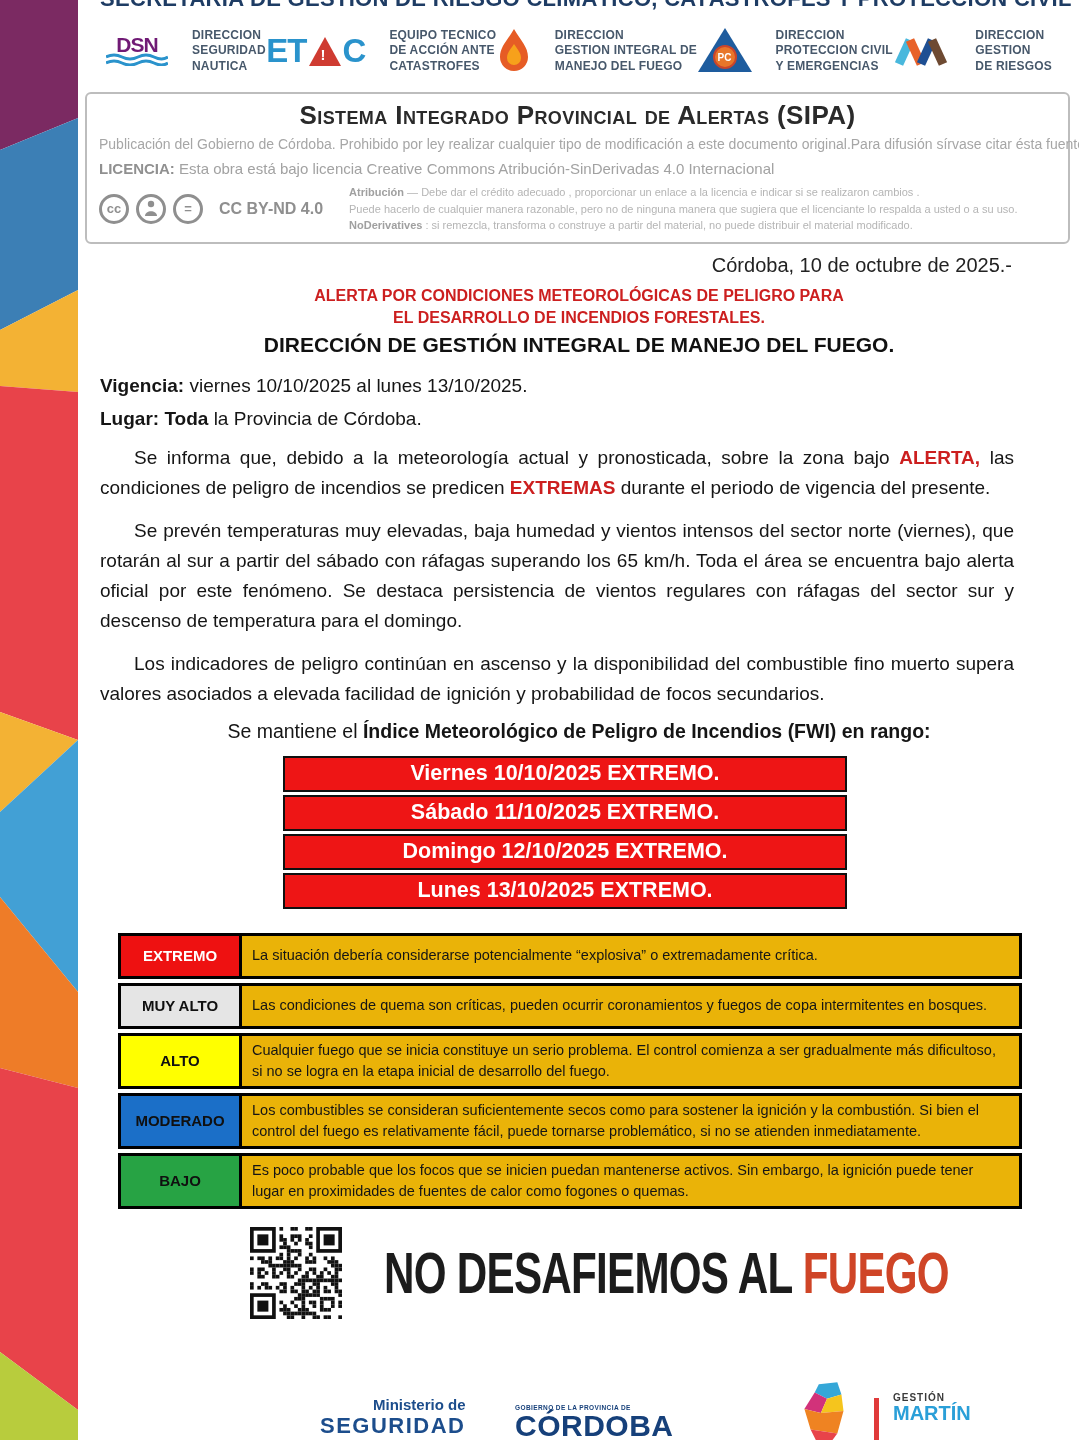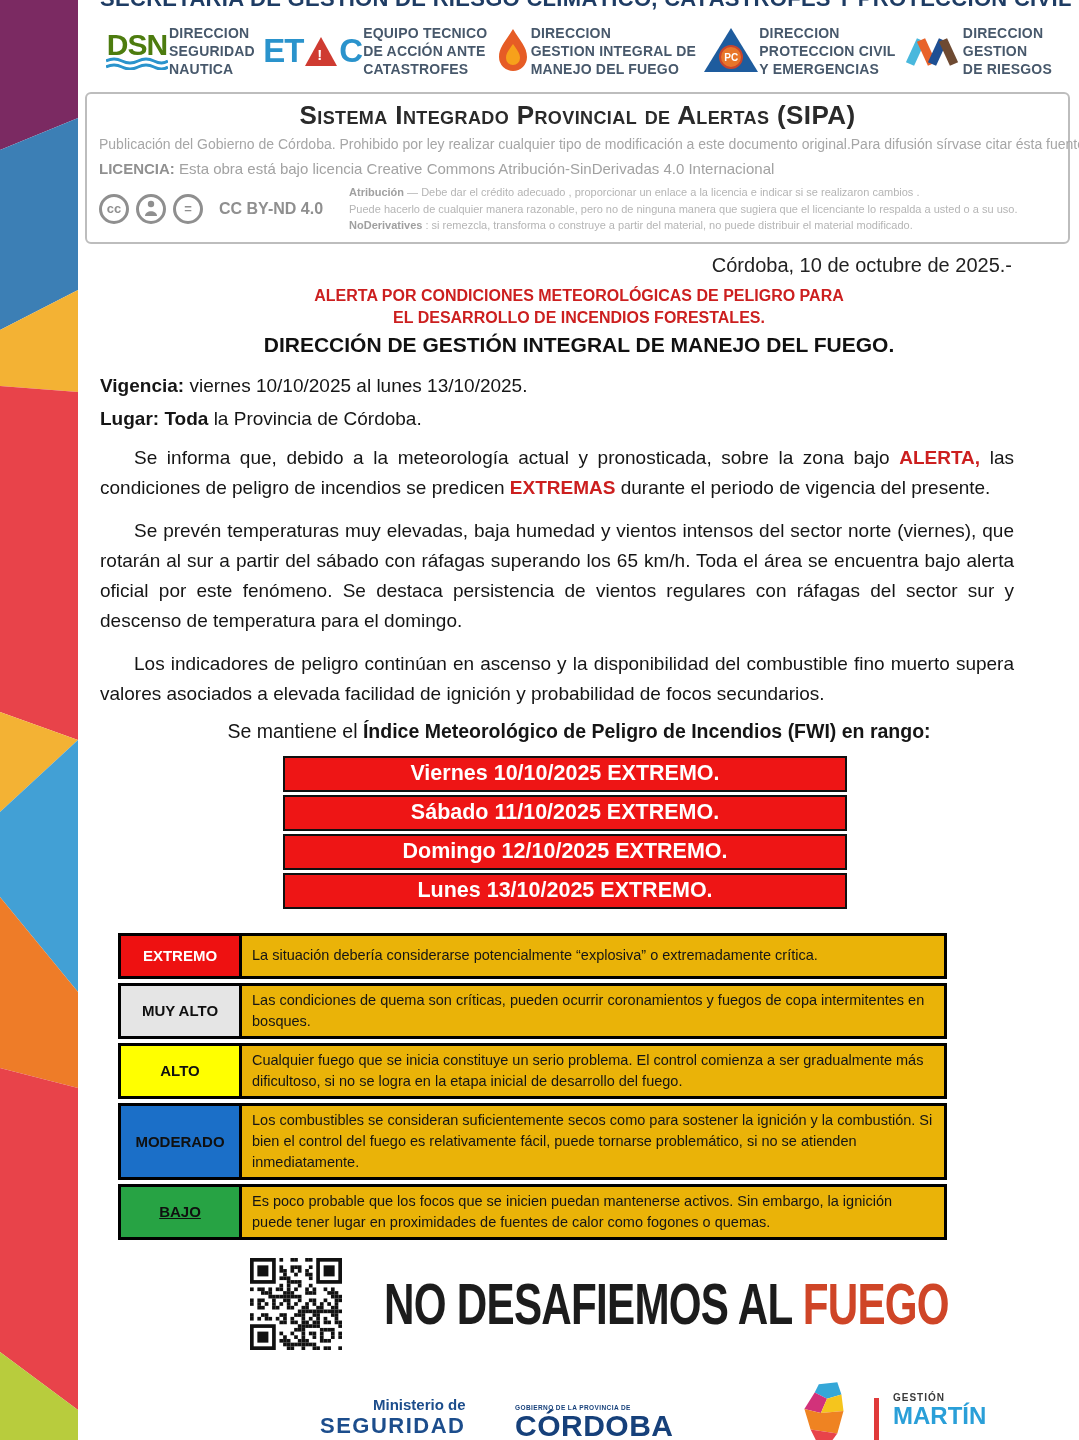--- a/index.html
+++ b/index.html
@@ -7,24 +7,24 @@
         font-family:"Liberation Sans",sans-serif;color:#151515;margin:0 auto;}
   
   .side-band{position:absolute;left:0;top:0;}
   
   .content{position:relative;margin-left:100px;width:958px;padding-top:22px;box-sizing:border-box;}
   .top-banner{position:absolute;top:-14px;left:0;width:100%;text-align:center;font-size:22px;
               font-weight:bold;color:#1e3c64;white-space:nowrap;letter-spacing:.3px;}
   
   .logos-row{display:flex;align-items:center;justify-content:space-between;height:58px;padding:0 6px;}
   .logo{display:flex;align-items:center;}
-  .logo-label{font-size:14px;font-weight:700;color:#47586b;text-transform:uppercase;
-              line-height:1.3;margin-left:1px;letter-spacing:.2px;}
+  .logo-label{font-size:12px;font-weight:700;color:#47586b;text-transform:uppercase;
+              line-height:1.3;margin-left:24px;letter-spacing:.2px;}
   .dsn-block{display:flex;flex-direction:column;align-items:center;line-height:.85;}
-  .dsn-text{font-size:30px;font-weight:900;color:#4d7c0f;letter-spacing:-1px;}
+  .dsn-text{font-size:21px;font-weight:900;color:#701a75;letter-spacing:-1px;}
   .etac-block{display:flex;align-items:center;}
   .etac-txt{font-size:33px;font-weight:900;color:#2a93cc;letter-spacing:-1px;}
   .etac-tri{position:relative;width:0;height:0;border-left:16px solid transparent;
             border-right:16px solid transparent;border-bottom:29px solid #cf3b31;margin:0 2px;}
   .etac-tri span{position:absolute;left:-4px;top:9px;color:#fff;font-weight:900;font-size:15px;}
   .pc-tri{position:relative;width:54px;height:46px;}
   .pc-tri .tri{position:absolute;left:0;top:0;width:0;height:0;border-left:27px solid transparent;
                border-right:27px solid transparent;border-bottom:44px solid #1e5c9e;}
   .pc-circle{position:absolute;left:15px;top:17px;width:24px;height:24px;border-radius:50%;
              background:#e8762a;color:#fff;font-size:10px;font-weight:800;display:flex;
@@ -51,41 +51,41 @@
   .alert-subtitle{margin-top:4px;text-align:center;font-size:21px;font-weight:bold;color:#111;}
   .lead-line{margin-top:18px;font-size:19px;}
   .lead-line + .lead-line{margin-top:11px;}
   .para{margin:13px 44px 0 0;text-align:justify;text-indent:34px;font-size:19px;line-height:1.58;}
   .red-inline{color:#cc1f1f;font-weight:bold;}
   .fwi-intro{margin-top:11px;text-align:center;font-size:19.5px;}
   .day-boxes{margin:13px 12px 0 183px;width:564px;}
   .day-box{border:2px solid #101010;color:#fff;font-weight:bold;font-size:21.5px;text-align:center;
            padding:3px 0 4px;margin-bottom:3px;}
   
-  .fwi-table{margin:24px 0 8px 18px;width:829px;}
+  .fwi-table{margin:24px 0 8px 18px;width:904px;}
   .fwi-row{display:flex;margin-bottom:4px;}
   .fwi-level{width:124px;border:3px solid #000;display:flex;align-items:center;justify-content:center;
              font-weight:800;font-size:15px;box-sizing:border-box;text-align:center;min-height:46px;}
   .fwi-desc{flex:1;border:3px solid #000;border-left:none;padding:4px 10px;font-size:14.5px;
             line-height:1.45;box-sizing:border-box;display:flex;align-items:center;min-height:46px;background:#eab308;}
   
   .qr-row{display:flex;align-items:center;margin:18px 0 0 150px;}
   .campaign{margin-left:42px;width:620px;overflow:visible;}
   .campaign-inner{display:inline-block;transform:scaleX(.74);transform-origin:left center;
                   white-space:nowrap;font-size:57px;font-weight:800;letter-spacing:-1px;color:#1c1c1c;}
   .campaign-red{color:#cf4527;}
   
   .footer-item{position:absolute;}
   .min-l1{font-size:15px;font-weight:800;color:#1c4d8c;}
   .min-l2{font-size:22px;font-weight:900;color:#1c4d8c;letter-spacing:1.5px;}
   .cba-small{font-size:6.5px;font-weight:800;color:#16407a;letter-spacing:.4px;}
   .cba-big{font-size:30px;font-weight:900;color:#16407a;letter-spacing:.5px;line-height:1;}
   .red-bar{width:5px;height:44px;background:#e03a3a;}
   .ges-small{font-size:10px;font-weight:800;color:#3a3a3a;letter-spacing:1px;}
-  .ges-big{font-size:24px;font-weight:900;color:#2a9fd8;line-height:1.05;}
+  .ges-big{font-size:20px;font-weight:900;color:#2a9fd8;line-height:1.05;}
 </style>
 </head>
 <body>
 
 <div class="page">
 
   <svg class="side-band" width="78" height="1440" viewBox="0 0 78 1440">
     <polygon points="0,0 78,0 78,118 0,150" style="fill: rgb(123, 42, 98);"></polygon>
     <polygon points="0,150 78,118 78,290 0,330" style="fill: rgb(60, 127, 181);"></polygon>
     <polygon points="0,330 78,290 78,392 0,386" style="fill: rgb(243, 178, 52);"></polygon>
@@ -245,21 +245,21 @@
       </div>
       <div class="fwi-row">
         <div class="fwi-level" style="background-color: rgb(255, 255, 0); color: rgb(16, 16, 16);">ALTO</div>
         <div class="fwi-desc">Cualquier fuego que se inicia constituye un serio problema. El control comienza a ser gradualmente más dificultoso, si no se logra en la etapa inicial de desarrollo del fuego.</div>
       </div>
       <div class="fwi-row">
         <div class="fwi-level" style="background-color: rgb(27, 111, 200); color: rgb(16, 16, 16);">MODERADO</div>
         <div class="fwi-desc">Los combustibles se consideran suficientemente secos como para sostener la ignición y la combustión. Si bien el control del fuego es relativamente fácil, puede tornarse problemático, si no se atienden inmediatamente.</div>
       </div>
       <div class="fwi-row">
-        <div class="fwi-level" style="background-color: rgb(39, 163, 68); color: rgb(16, 16, 16); text-decoration: underline;">BAJO</div>
+        <div class="fwi-level" style="background-color: rgb(39, 163, 68); color: rgb(16, 16, 16);">BAJO</div>
         <div class="fwi-desc">Es poco probable que los focos que se inicien puedan mantenerse activos. Sin embargo, la ignición puede tener lugar en proximidades de fuentes de calor como fogones o quemas.</div>
       </div>
     </div>
 
     <div class="qr-row">
       <svg id="qr-svg" width="92" height="92" viewBox="0 0 100 100">
           <rect x="0" y="0" width="28" height="28" fill="#111"></rect>
           <rect x="4" y="4" width="20" height="20" fill="#fff"></rect>
           <rect x="8" y="8" width="12" height="12" fill="#111"></rect>
           <rect x="72" y="0" width="28" height="28" fill="#111"></rect>

